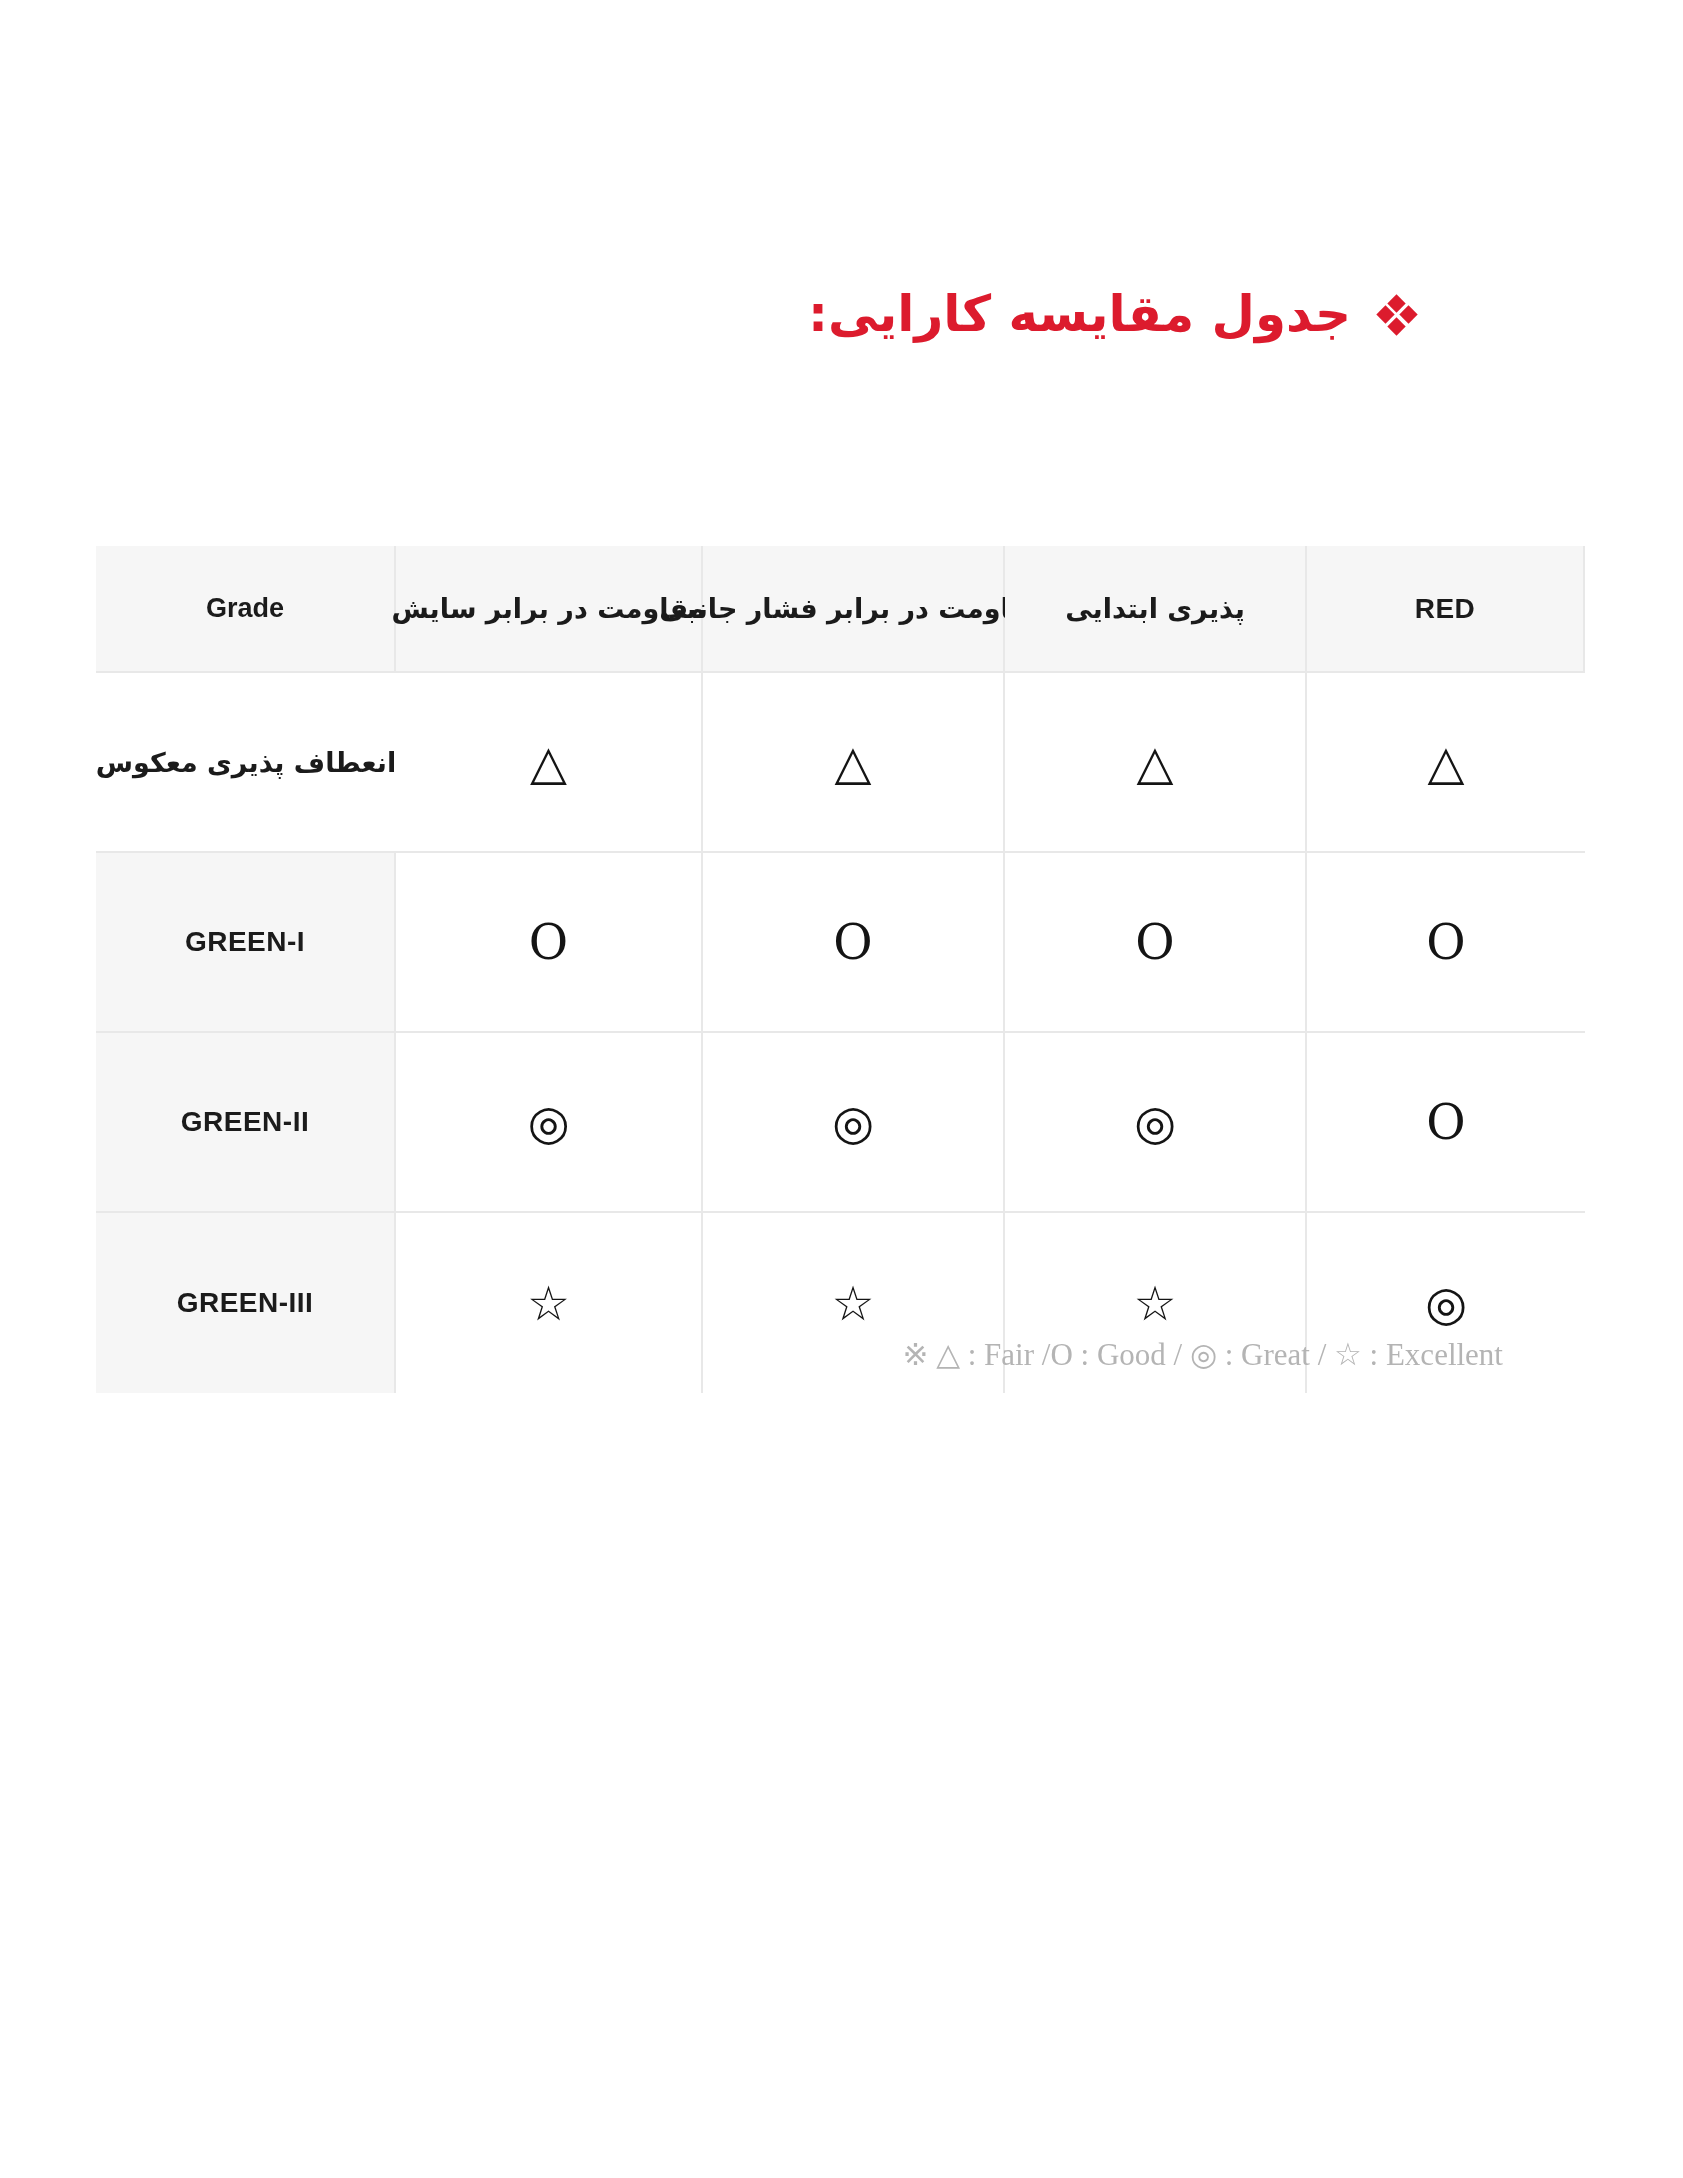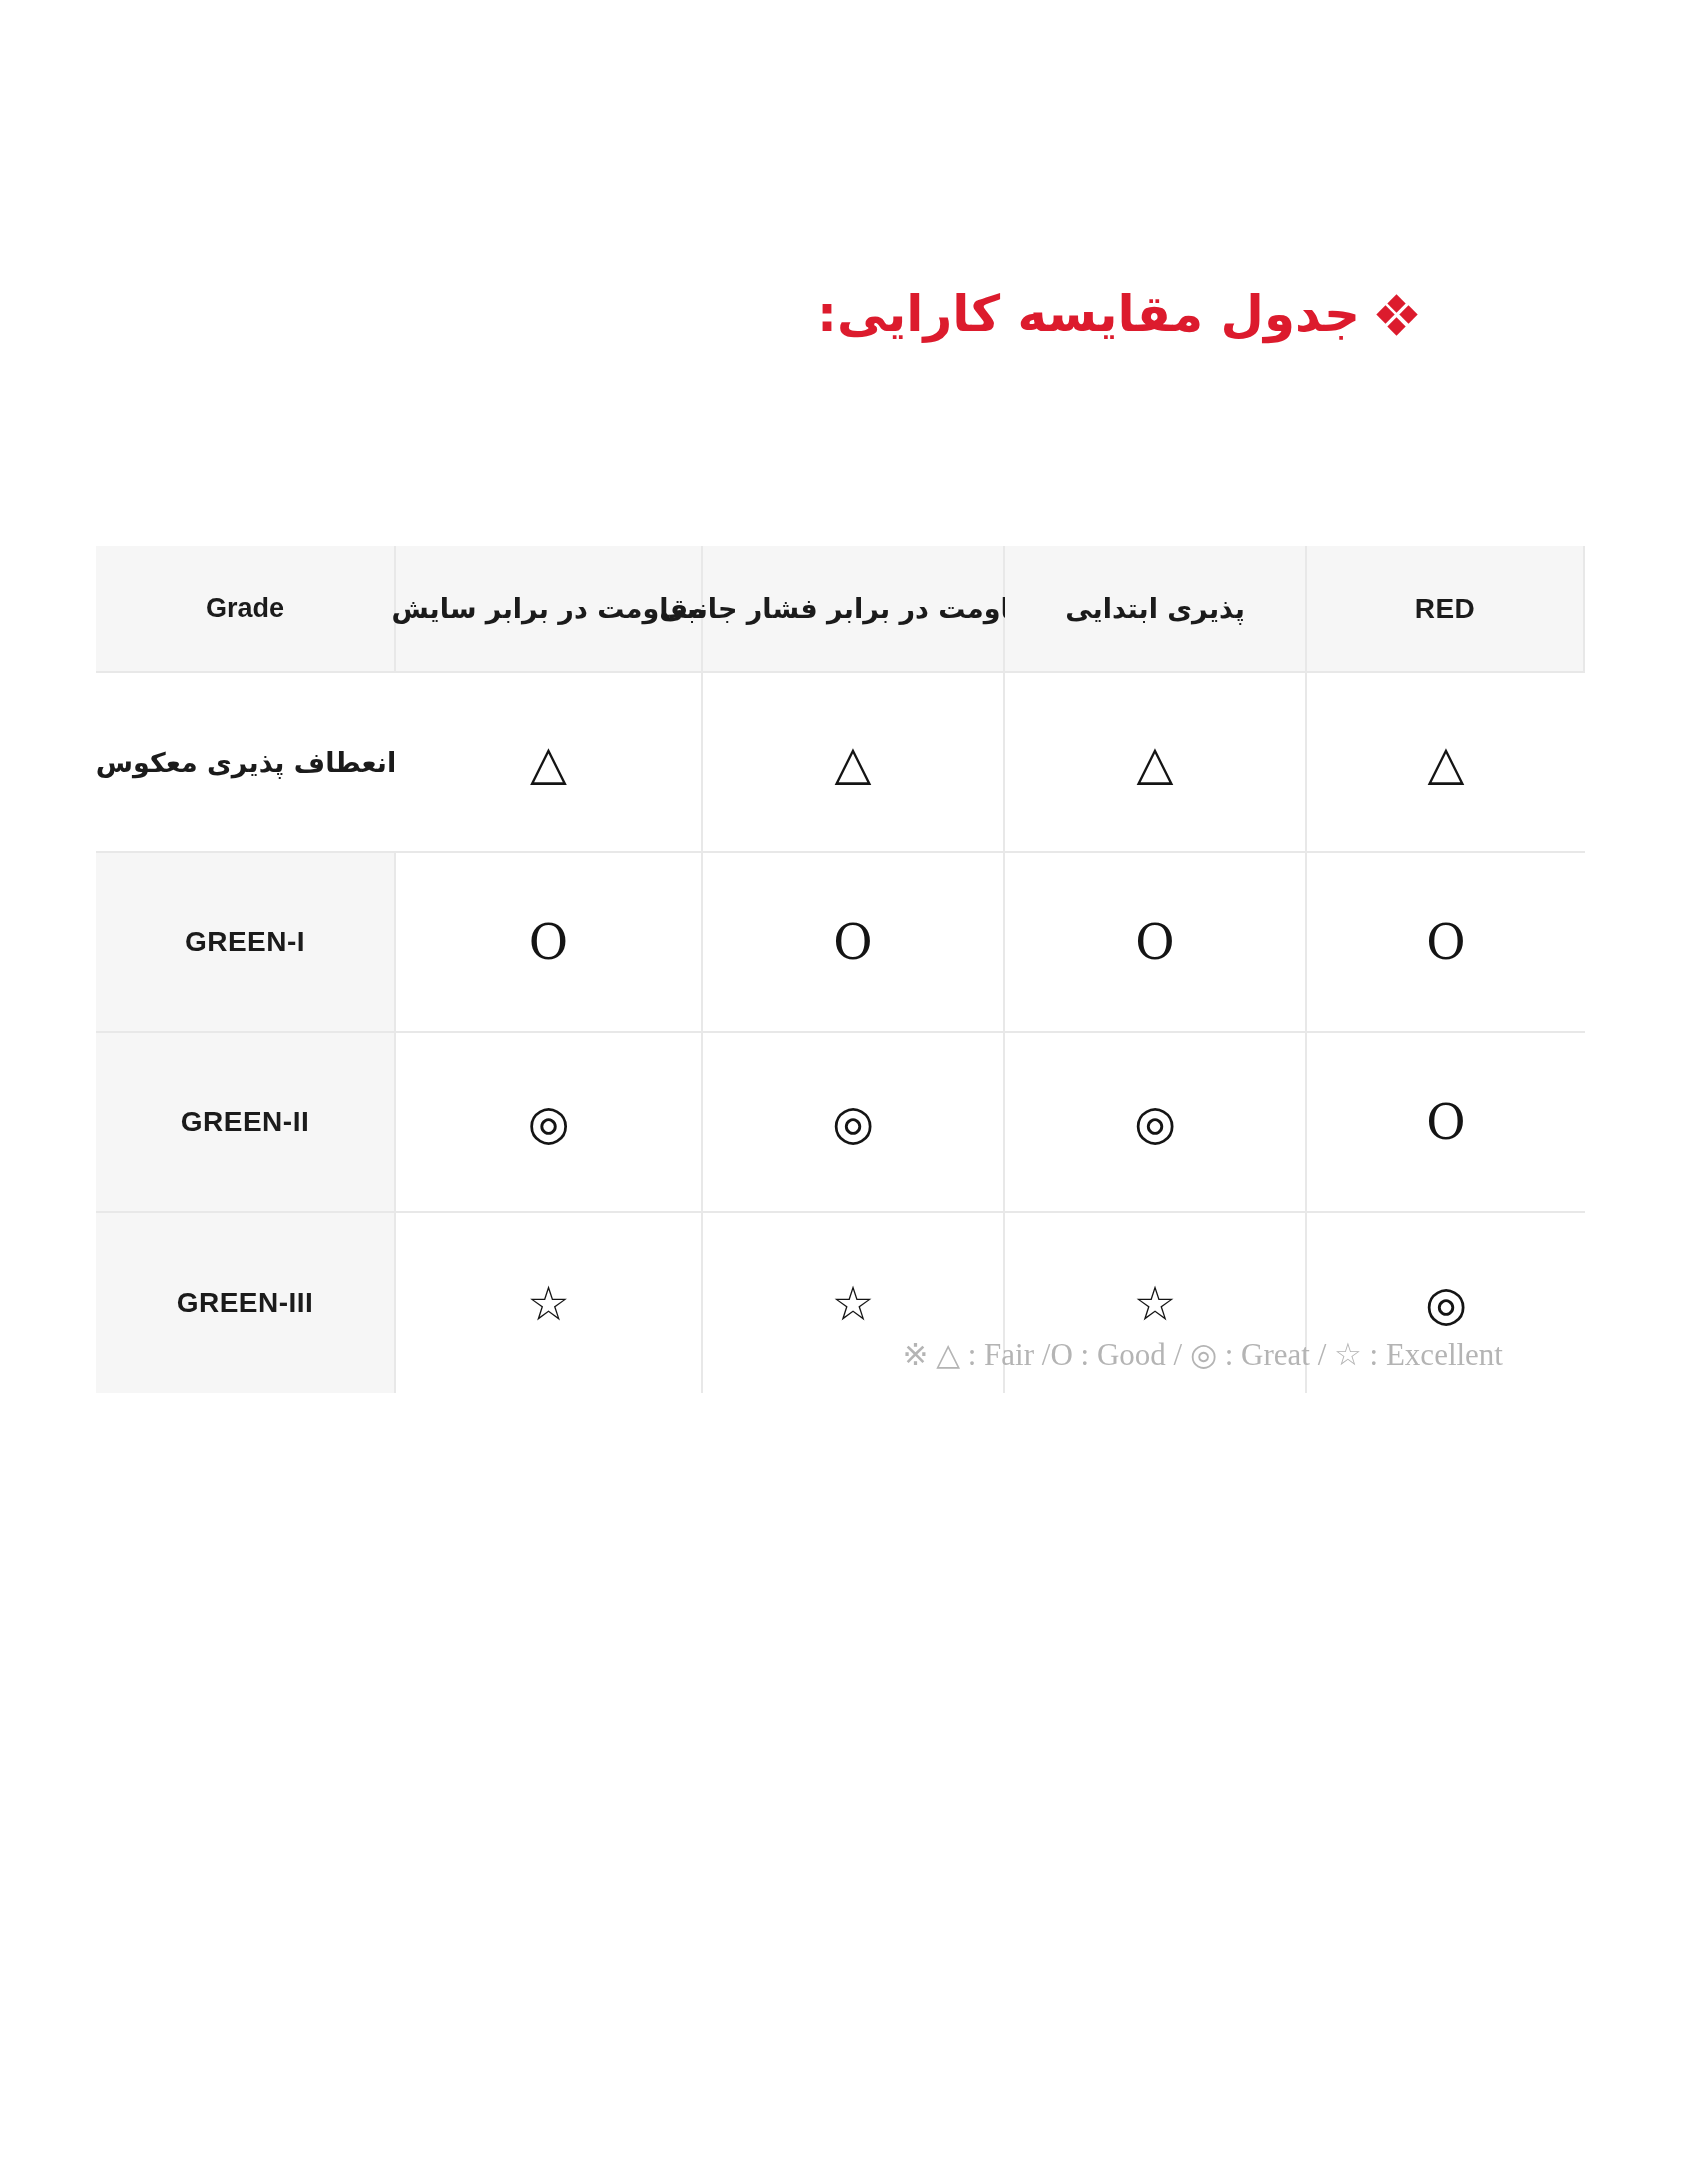--- a/index.html
+++ b/index.html
@@ -19,20 +19,21 @@
     overflow:hidden;
   }
 
   
   .title{
     position:absolute;
     top:281px; right:267px;
     direction:rtl;
     display:flex; align-items:center;
     color:var(--red);
+    gap:9px;
   }
   .title h1{
     font-family:"DejaVu Sans","Liberation Sans",sans-serif;
     font-size:50px; font-weight:bold;
     line-height:1.35;
     color:var(--red);
     letter-spacing:0;
   }
   .dmd{
     position:relative;

